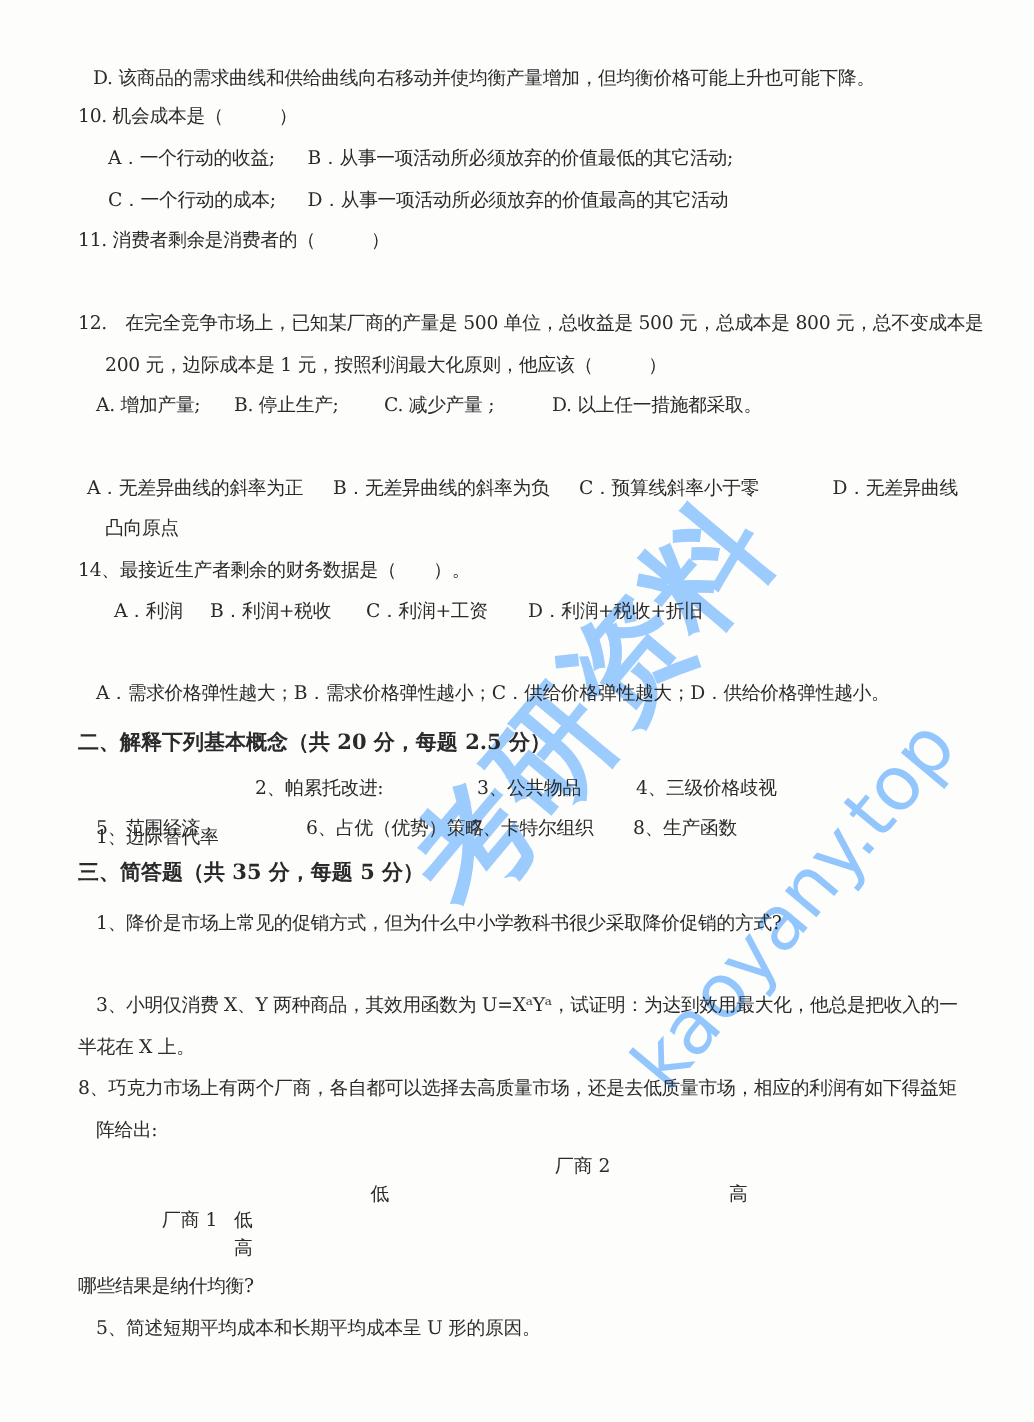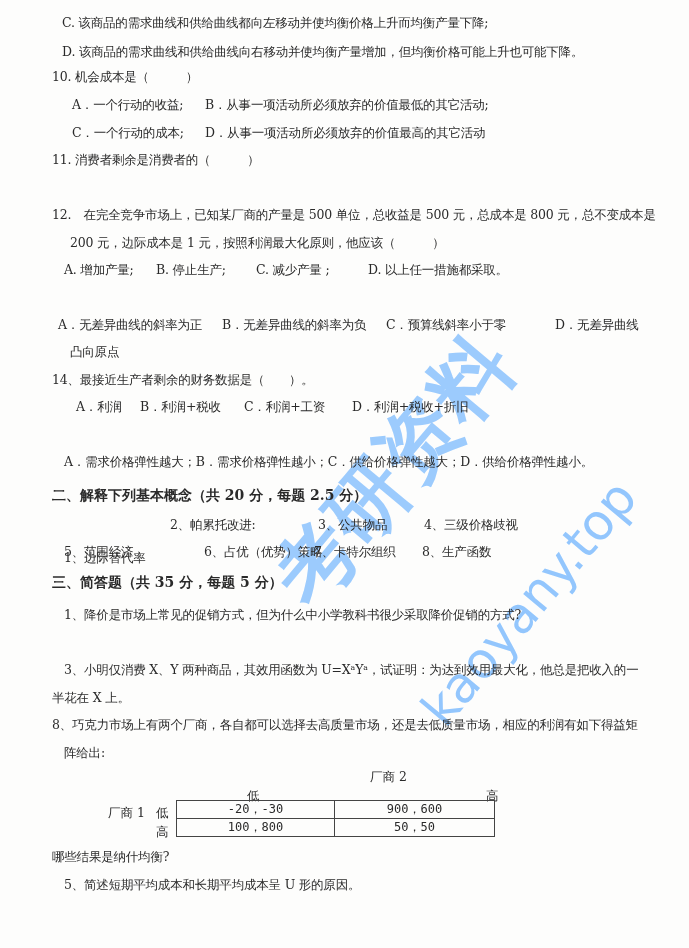--- a/index.html
+++ b/index.html
@@ -22,21 +22,20 @@
   .lbl { position: absolute; font-size: 12.5px; white-space: nowrap; }
 </style>
 </head>
 <body>
 
 <div class="page">
 
   <div class="watermark wm-cn" style="left:250px; top:560px;">考研资料</div>
   <div class="watermark wm-url" style="left:410px; top:700px;">kaoyany.top</div>
 
-  <div class="line" style="left:62px; top:15px;">C. 该商品的需求曲线和供给曲线都向左移动并使均衡价格上升而均衡产量下降;</div>
   <div class="line" style="left:62px; top:44px;">D. 该商品的需求曲线和供给曲线向右移动并使均衡产量增加，但均衡价格可能上升也可能下降。</div>
 
   <div class="line" style="left:52px; top:69px;">10. 机会成本是（　　　）</div>
   <div class="line" style="left:72px; top:97px;">A．一个行动的收益;</div>
   <div class="line" style="left:205px; top:97px;">B．从事一项活动所必须放弃的价值最低的其它活动;</div>
   <div class="line" style="left:72px; top:125px;">C．一个行动的成本;</div>
   <div class="line" style="left:205px; top:125px;">D．从事一项活动所必须放弃的价值最高的其它活动</div>
 
   <div class="line" style="left:52px; top:152px;">11. 消费者剩余是消费者的（　　　）</div>
 
@@ -78,29 +77,17 @@
   <div class="line" style="left:52px; top:717px;">8、巧克力市场上有两个厂商，各自都可以选择去高质量市场，还是去低质量市场，相应的利润有如下得益矩</div>
   <div class="line" style="left:64px; top:745px;">阵给出:</div>
 
   <div class="lbl" style="left:370px; top:769px;">厂商 2</div>
   <div class="lbl" style="left:247px; top:788px;">低</div>
   <div class="lbl" style="left:486px; top:788px;">高</div>
   <div class="lbl" style="left:108px; top:805px;">厂商 1</div>
   <div class="lbl" style="left:156px; top:805px;">低</div>
   <div class="lbl" style="left:156px; top:824px;">高</div>
 
-  <table class="payoff">
-    <tbody>
-        <tr>
-      <td class="cell-left">-20，-30</td>
-      <td class="cell-right">900，600</td>
-    </tr>
-    <tr>
-      <td class="cell-left">100，800</td>
-      <td class="cell-right">50，50</td>
-    </tr>
-  </tbody>
-    </table>
 
   <div class="line" style="left:52px; top:849px;">哪些结果是纳什均衡?</div>
   <div class="line" style="left:64px; top:877px;">5、简述短期平均成本和长期平均成本呈 U 形的原因。</div>
 
 </div>
 
 </body></html>

